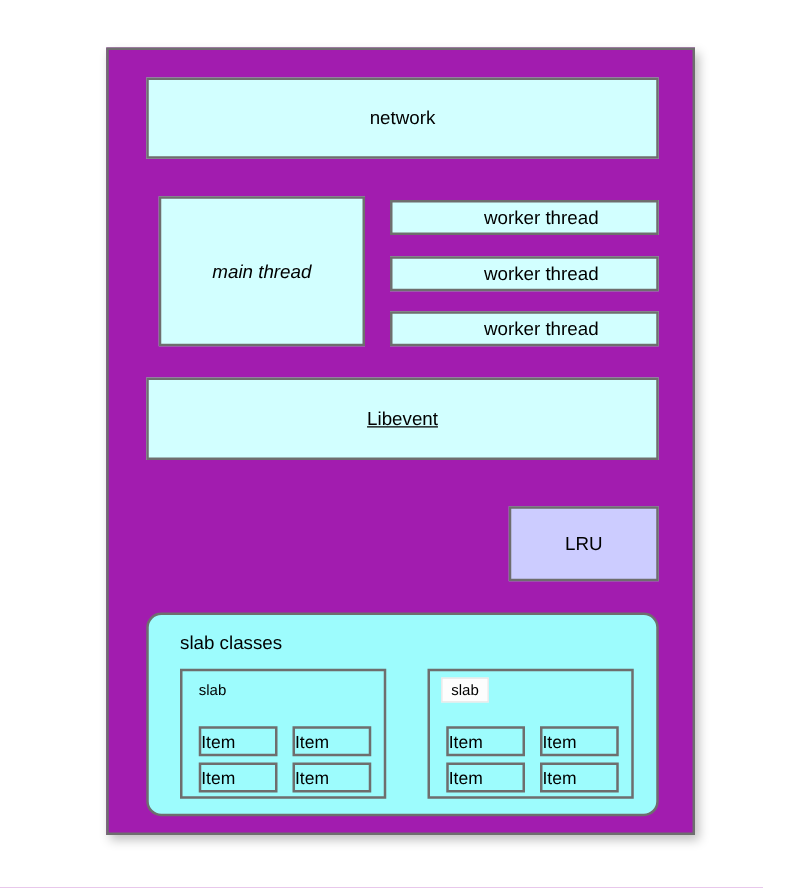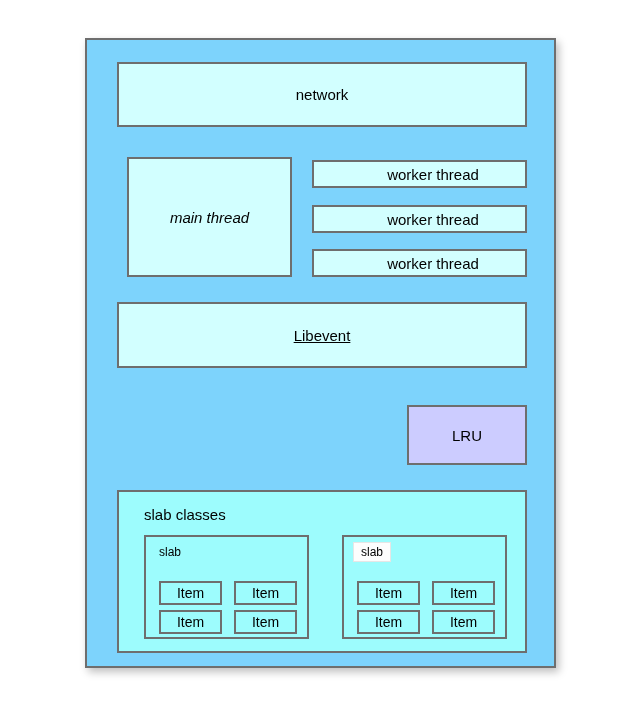--- a/index.html
+++ b/index.html
@@ -23,27 +23,27 @@
     border: 2px solid #6e6e6e;
     display: flex;
     align-items: center;
     justify-content: center;
     font-size: 15px;
     line-height: 1;
   }
   .outer {
     left: 85px; top: 38px;
     width: 471px; height: 630px;
-    background: #7dd3fc;
+    background: #a21caf;
     box-shadow: 3px 4px 8px rgba(0,0,0,0.25);
     display: block;
   }
   .cyan-light { background: #d2ffff; }
   .lavender   { background: #ccccff; }
-  .cyan       { background: #9dfcfd; }
+  .cyan       { background: #9dfcfd; border-radius: 12px; }
 
   .network   { left: 30px;  top: 22px;  width: 410px; height: 65px; }
   .main-thread { left: 40px; top: 117px; width: 165px; height: 120px; font-style: italic; }
   .worker    { left: 225px; width: 215px; height: 28px; padding-left: 27px; }
   .worker-1  { top: 120px; }
   .worker-2  { top: 165px; }
   .worker-3  { top: 209px; }
   .libevent  { left: 30px; top: 262px; width: 410px; height: 66px; text-decoration: underline; }
   .hashtable { left: 30px; top: 365px; width: 260px; height: 60px; }
   .lru       { left: 320px; top: 365px; width: 120px; height: 60px; }
@@ -80,21 +80,20 @@
     padding: 3px 7px;
   }
   .item {
     position: absolute;
     width: 63px; height: 24px;
     border: 2px solid #6e6e6e;
     box-sizing: border-box;
     background: #9dfcfd;
     display: flex;
     align-items: center;
-    justify-content: center;
     font-size: 14px;
   }
   .item.r1 { top: 44px; }
   .item.r2 { top: 73px; }
   .item.c1 { left: 13px; }
   .item.c2 { left: 88px; }
 </style>
 </head>
 <body>
 

